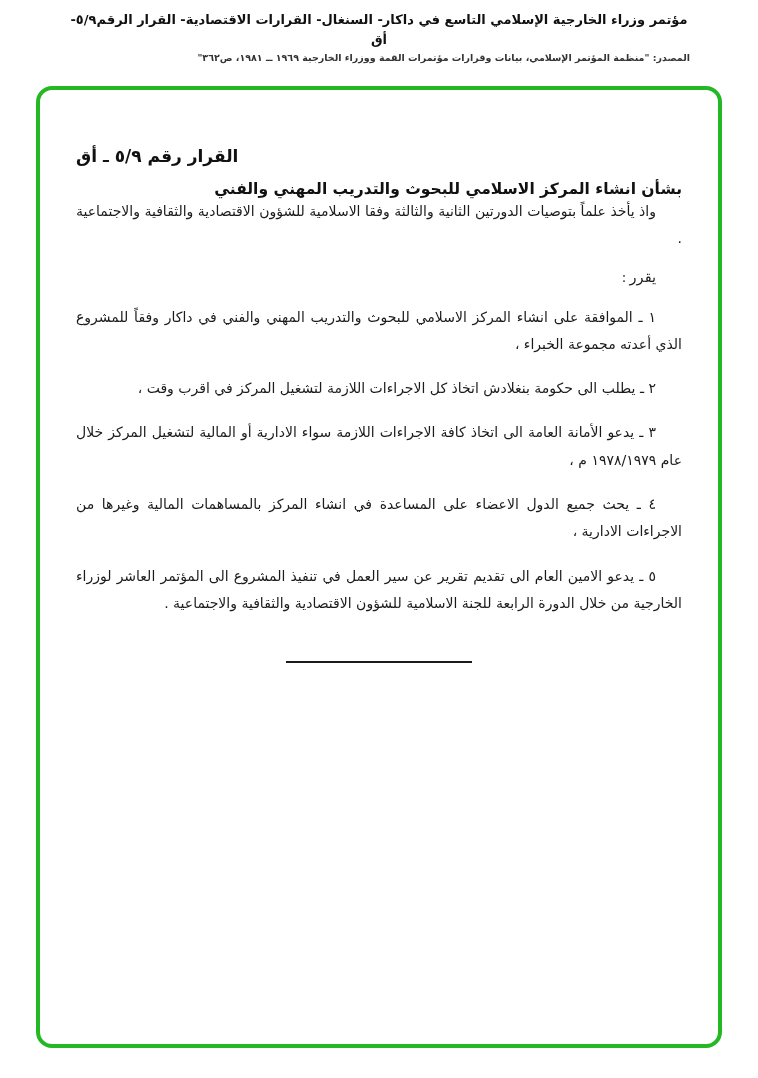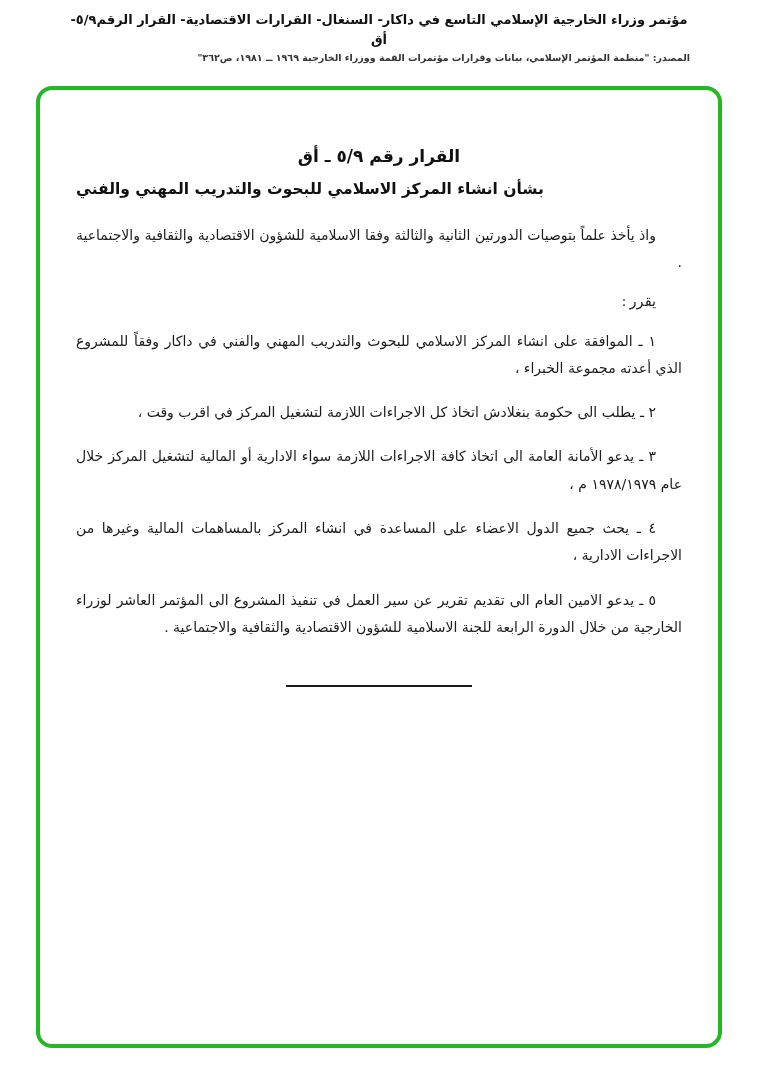--- a/index.html
+++ b/index.html
@@ -35,31 +35,30 @@
     top: 86px;
     height: 962px;
     border: 4px solid var(--accent, #25b825);
     border-radius: 16px;
     background: #ffffff;
   }
   .content {
     padding: 56px 36px 0 36px;
   }
   .title {
-    text-align: center;
+    text-align: left;
     font-weight: bold;
     font-size: 17px;
     margin-bottom: 14px;
     color: #111;
   }
   .subtitle {
-    text-align: left;
+    text-align: right;
     font-weight: bold;
     font-size: 15.5px;
-    margin-bottom: 24px;
     color: #111;
   }
   .body-par {
     font-size: 14px;
     line-height: 1.95;
     text-align: justify;
     text-indent: 26px;
     margin-bottom: 11px;
   }
   .decides {

